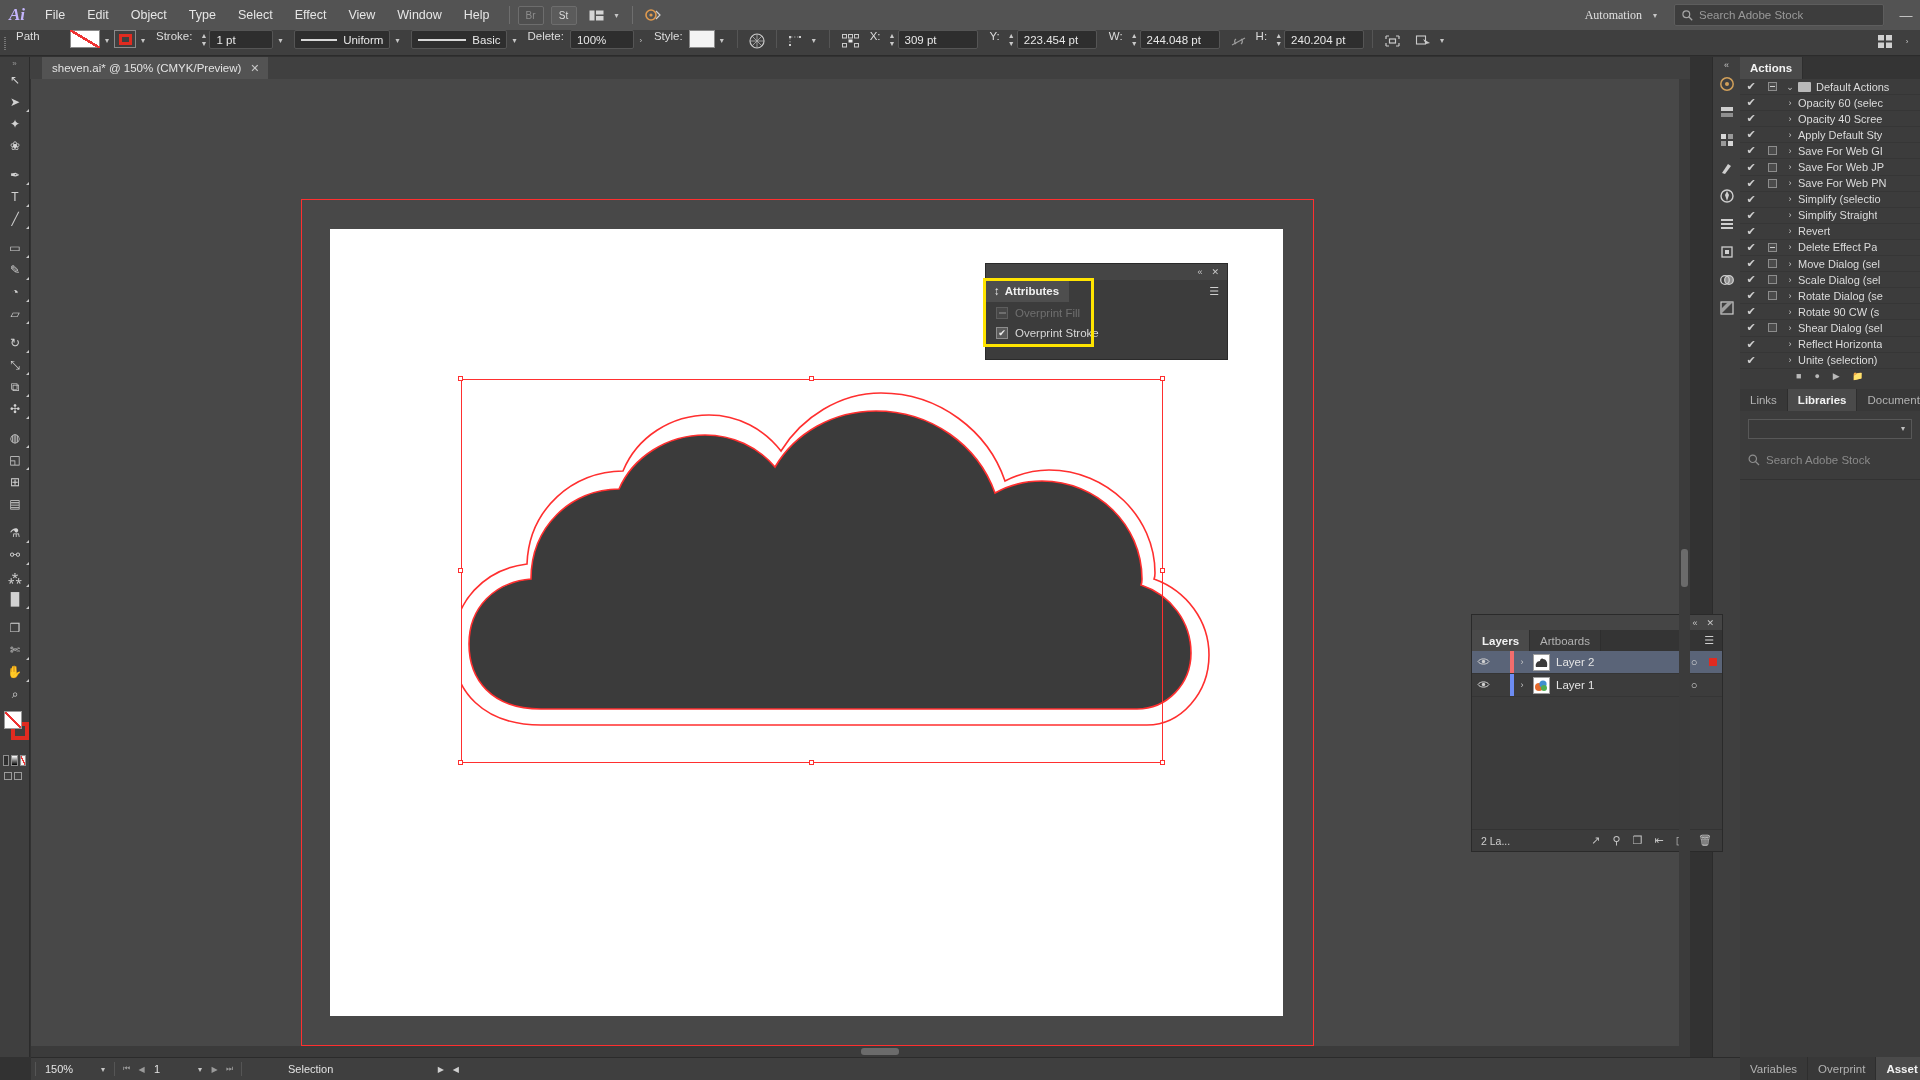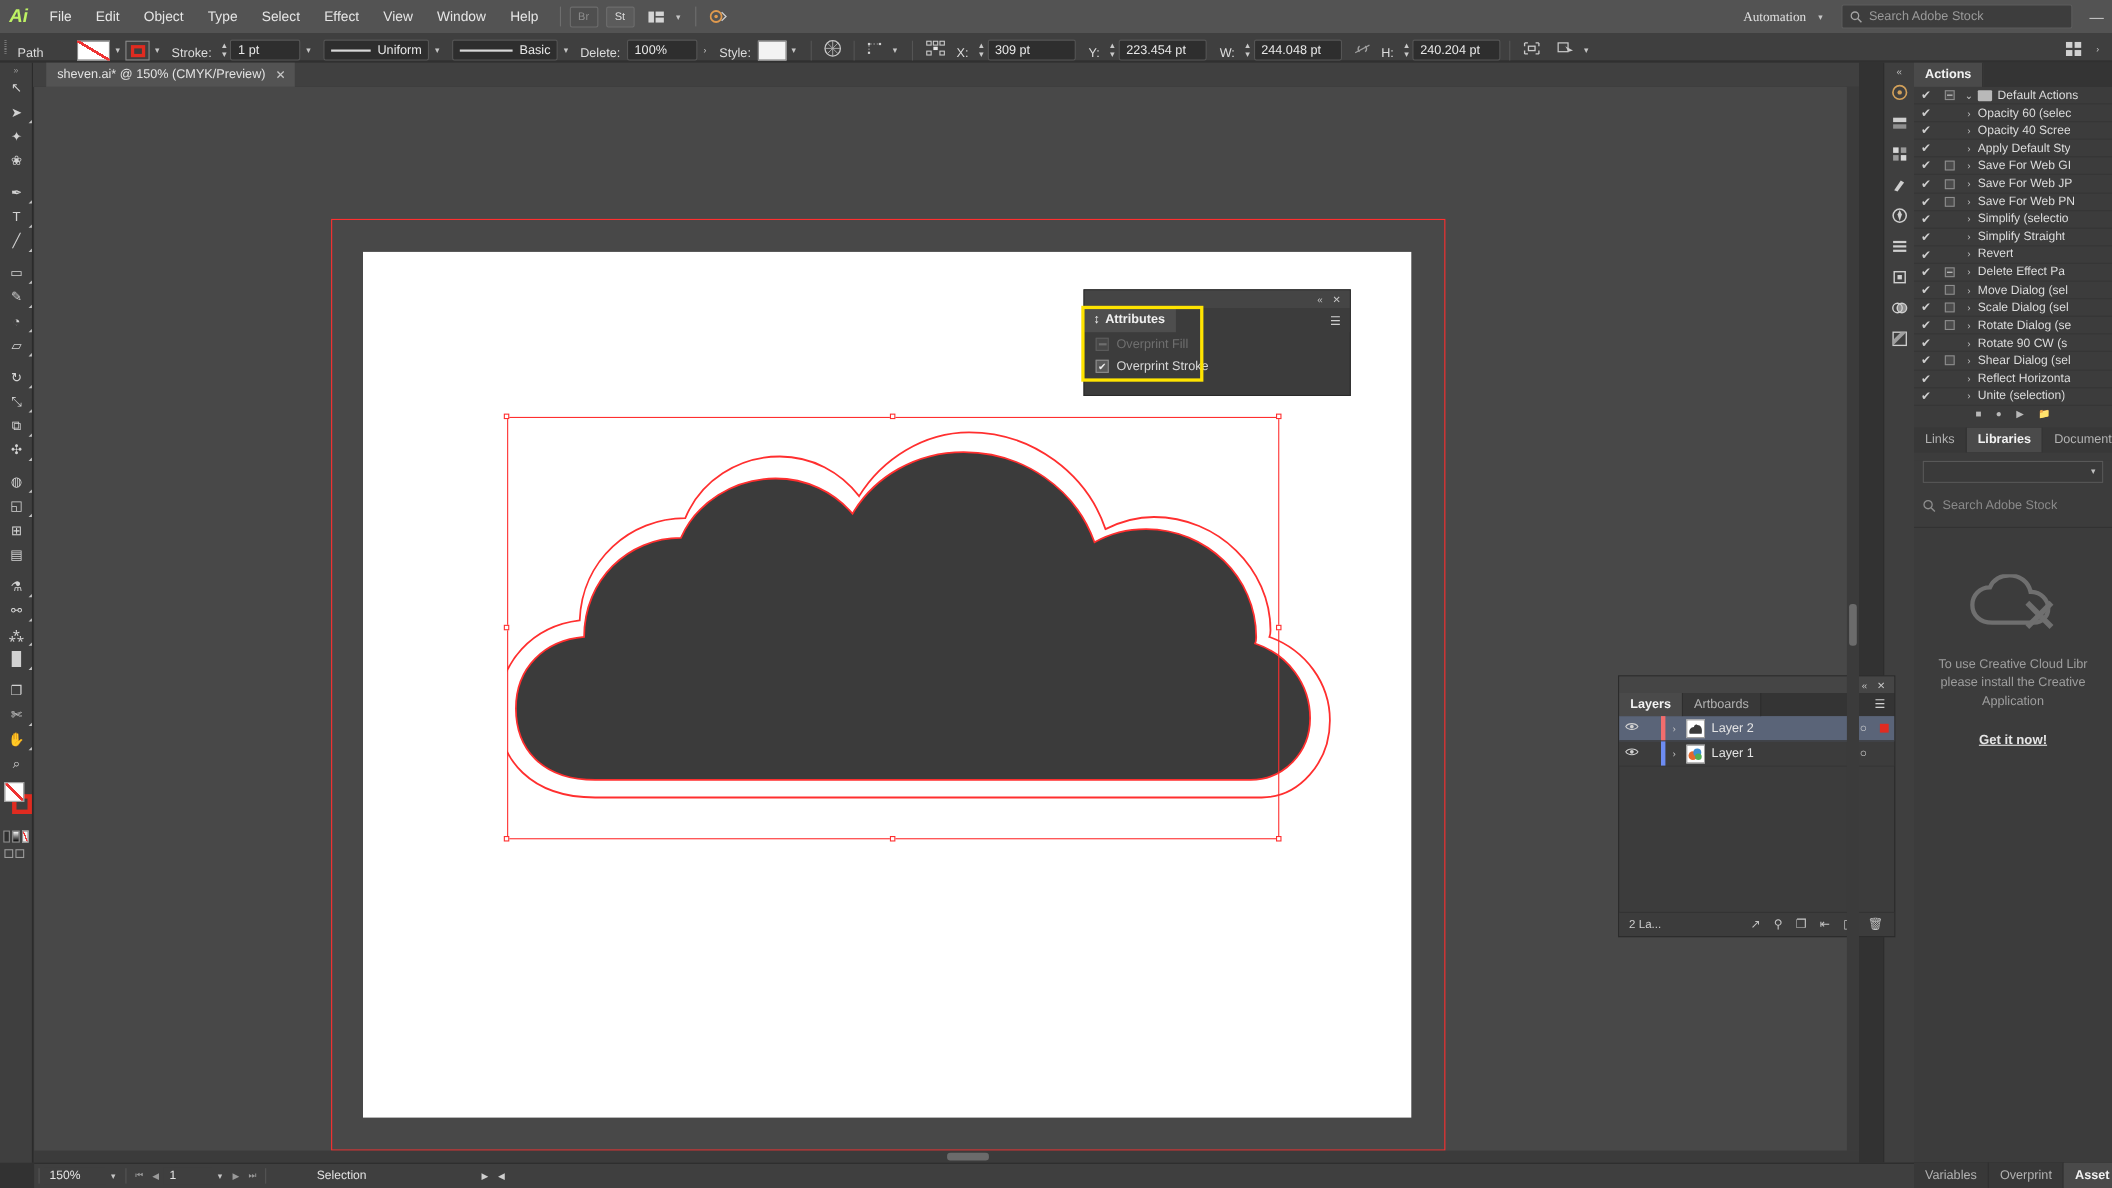--- a/index.html
+++ b/index.html
@@ -13,22 +13,22 @@
   }
   .app { position:relative; width:1920px; height:1080px; }
 
   
   .menubar {
     position:absolute; left:0; top:0; width:1920px; height:30px;
     background:#535353; display:flex; align-items:center;
   }
   .ai-logo {
     width:34px; height:30px; display:flex; align-items:center; justify-content:center;
-    color:#bef264; font-weight:bold; font-size:17px; font-style:italic;
-    font-family:Liberation Sans, sans-serif;
+    color:#c4b5fd; font-weight:bold; font-size:17px; font-style:italic;
+    font-family:Liberation Serif, serif;
   }
   .menu-item {
     padding:0 11px; height:30px; line-height:30px; font-size:12.5px; color:#e6e6e6;
     cursor:default;
   }
   .mb-sep { width:1px; height:18px; background:#6e6e6e; margin:0 8px; }
   .mb-btn {
     width:26px; height:19px; border:1px solid #6d6d6d; background:#4f4f4f;
     font-size:10px; color:#8d8d8d; display:flex; align-items:center; justify-content:center;
     margin-right:7px; border-radius:2px;
@@ -43,21 +43,21 @@
     display:flex; align-items:center; gap:6px; width:210px; height:22px;
     background:#3d3d3d; border:1px solid #5d5d5d; border-radius:2px; padding:0 7px;
     font-size:11.5px; color:#9a9a9a; margin-right:8px;
   }
   .win-min { width:28px; text-align:center; font-size:13px; color:#cfcfcf; }
 
   
   .controlbar {
     position:absolute; left:0; top:30px; width:1920px; height:26px;
     background:#3f3f3f; border-bottom:1px solid #2b2b2b;
-    display:flex; align-items:flex-end; font-size:11.5px;
+    display:flex; align-items:flex-start; font-size:11.5px;
   }
   .cb-grip { width:10px; height:26px; display:flex; align-items:center; justify-content:center; }
   .cb-grip i { display:block; width:2px; height:13px;
     background:repeating-linear-gradient(#777 0 1px, transparent 1px 2px); }
   .cb-label { color:#dcdcdc; padding:0 6px; white-space:nowrap; }
   .swatch-box {
     width:30px; height:18px; border:1px solid #8a8a8a; background:#fff; position:relative;
   }
   .swatch-none {
     position:absolute; left:-1px; top:-1px; right:-1px; bottom:-1px;
@@ -917,34 +917,20 @@
         <span>▾</span>
       </div>
       <div class="lib-search">
         <svg width="12" height="12" viewBox="0 0 12 12">
             <circle cx="4.8" cy="4.8" r="3.7" fill="none" stroke="#8d8d8d" stroke-width="1.2"></circle>
             <line x1="7.5" y1="7.5" x2="11" y2="11" stroke="#8d8d8d" stroke-width="1.3"></line>
           </svg>
         <span>Search Adobe Stock</span>
       </div>
       <div class="lib-sep"></div>
-      <div class="cc-block">
-        <svg width="78" height="56" viewBox="0 0 78 56">
-          <path d="M20 44 C9 44 2 37 2 28 C2 19 9 12 18 12 C21 5 28 1 36 1 C45 1 53 7 55 16
-                   C64 16 71 23 71 31 C71 38 66 44 58 44 Z" fill="none" stroke="#6f6f6f" stroke-width="4"></path>
-          <line x1="52" y1="26" x2="74" y2="48" stroke="#6f6f6f" stroke-width="5"></line>
-          <line x1="74" y1="26" x2="52" y2="48" stroke="#6f6f6f" stroke-width="5"></line>
-        </svg>
-        <div class="cc-msg">
-          <div>To use Creative Cloud Libr</div>
-          <div>please install the Creative</div>
-          <div>Application</div>
-        </div>
-        <div class="cc-link">Get it now!</div>
-      </div>
     </div>
   </div>
 
   <div class="layers-panel">
     <div class="lp-titlebar">
       <span>«</span>
       <span>✕</span>
     </div>
     <div class="lp-tabrow" id="layers-tabs">
         <div class="ptab active">Layers</div>

